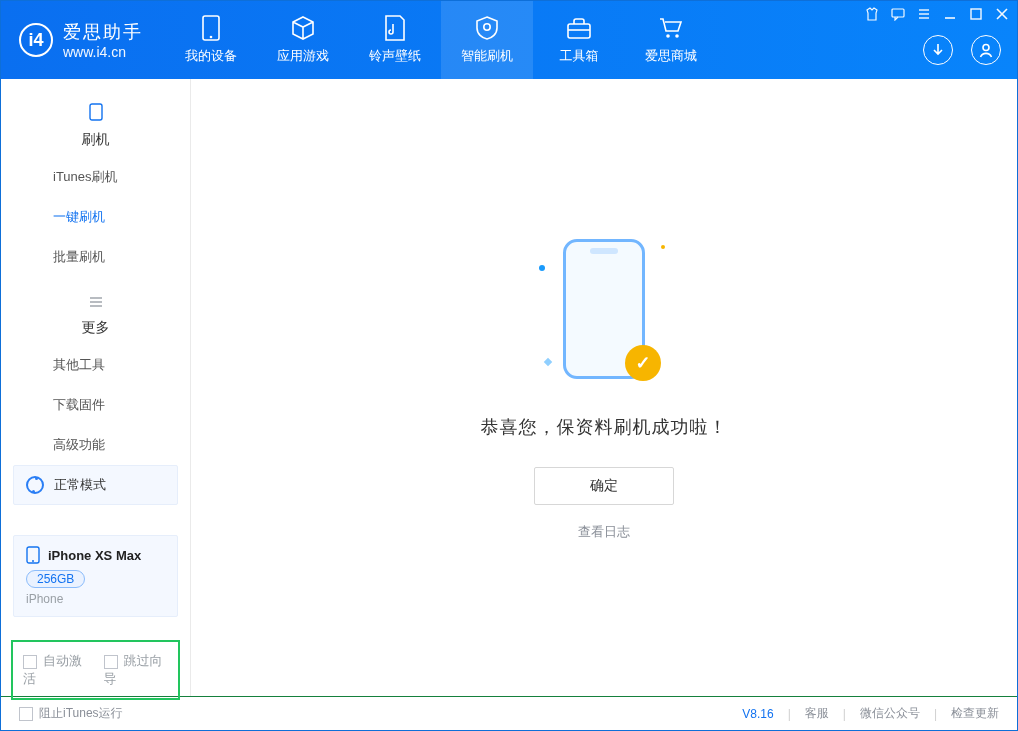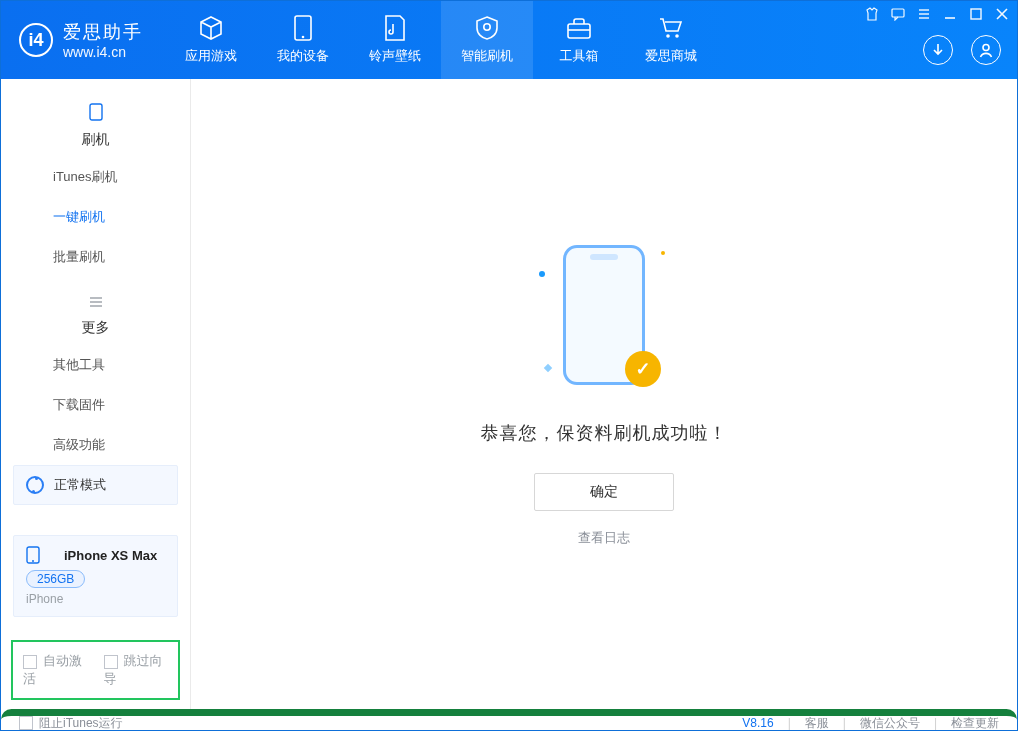--- a/index.html
+++ b/index.html
@@ -90,21 +90,21 @@
   border-radius: 2px;
   padding: 10px 12px;
   font-size: 13px;
   color: #333;
 }
 .device-mode-box { display:flex; align-items:center; gap:10px; margin-top: auto; }
 .rot-ic { width:18px;height:18px;border:2px solid #2a7ef5;border-radius:50%;position:relative; }
 .rot-ic::before,.rot-ic::after{content:"";position:absolute;width:3px;height:3px;background:#2a7ef5;border-radius:50%}
 .rot-ic::before{top:-1px;left:7px}.rot-ic::after{bottom:-1px;right:7px}
 
-.device-info-box .dname { font-weight:600; color:#222; display:flex;align-items:center;gap:24px; }
+.device-info-box .dname { font-weight:600; color:#222; display:flex;align-items:center;gap:8px; }
 .device-info-box .pill { display:inline-block; margin-top:6px; padding:1px 10px; border:1px solid #8bbcfb; color:#1373f0; border-radius:10px; font-size:12px; background:#eaf2ff; }
 .device-info-box .devtype { color:#9aa0a6; font-size:12px; margin-top:4px; }
 
 .check-row {
   margin: 8px 10px 12px 10px;
   border: 2px solid #22c55e;
   padding: 10px 10px;
   display:flex; gap:16px; align-items:center;
   color:#9aa0a6;
   font-size:13px;
@@ -131,23 +131,23 @@
 
 .success-msg { font-size:18px; color:#333; letter-spacing:1px; margin-bottom:28px; }
 .ok-btn {
   width:140px; height:38px; border:1px solid #d7d7d7; background:#fff;
   color:#333; font-size:14px; cursor:pointer; border-radius:2px;
 }
 .log-link { margin-top:18px; color:#8a8f98; font-size:13px; cursor:pointer; }
 
 
 .footer {
-  height:21px; border-top:7px solid #15803d;
+  height:34px; border-top:1px solid #15803d;
   display:flex; align-items:center; padding:0 18px;
-  font-size:12px; color:#8a8f98;border-radius:15px;
+  font-size:12px; color:#8a8f98;
 }
 .footer .left { display:flex;align-items:center; gap:6px; }
 .footer .right { margin-left:auto; display:flex; align-items:center; gap:14px; }
 .footer .ver { color:#1373f0; }
 .footer .divider { color:#d0d0d0; }
 
 svg { display:block; }
 </style>
 </head>
 <body>
@@ -157,34 +157,34 @@
     <div class="logo-circle">i4</div>
     <div class="logo-text">
       <div class="title">爱思助手</div>
       <div class="sub">www.i4.cn</div>
     </div>
   </div>
 
   <div class="nav-tabs">
     <div class="nav-tab">
       <span class="icon-box">
-        <svg width="26" height="26" viewBox="0 0 26 26">
-            <path d="M13 2 L23 7 L23 19 L13 24 L3 19 L3 7 Z M3 7 L13 12 L23 7 M13 12 L13 24" fill="none" stroke="#fff" stroke-width="1.6"></path>
-          </svg>
-      </span>
-      <span>应用游戏</span>
-    </div>
-    <div class="nav-tab">
-      <span class="icon-box">
         <svg width="20" height="26" viewBox="0 0 20 26">
             <rect x="2" y="1" width="16" height="24" rx="2" fill="none" stroke="#fff" stroke-width="1.6"></rect>
             <circle cx="10" cy="22" r="1.3" fill="#fff"></circle>
           </svg>
       </span>
       <span>我的设备</span>
+    </div>
+    <div class="nav-tab">
+      <span class="icon-box">
+        <svg width="26" height="26" viewBox="0 0 26 26">
+            <path d="M13 2 L23 7 L23 19 L13 24 L3 19 L3 7 Z M3 7 L13 12 L23 7 M13 12 L13 24" fill="none" stroke="#fff" stroke-width="1.6"></path>
+          </svg>
+      </span>
+      <span>应用游戏</span>
     </div>
     <div class="nav-tab">
       <span class="icon-box">
         <svg width="24" height="26" viewBox="0 0 24 26">
             <path d="M3 1 H17 L21 5 V25 H3 Z" fill="none" stroke="#fff" stroke-width="1.6"></path>
             <path d="M10 9 v8 a2 2 0 1 1 -2 -2" fill="none" stroke="#fff" stroke-width="1.6"></path>
           </svg>
       </span>
       <span>铃声壁纸</span>
     </div>

